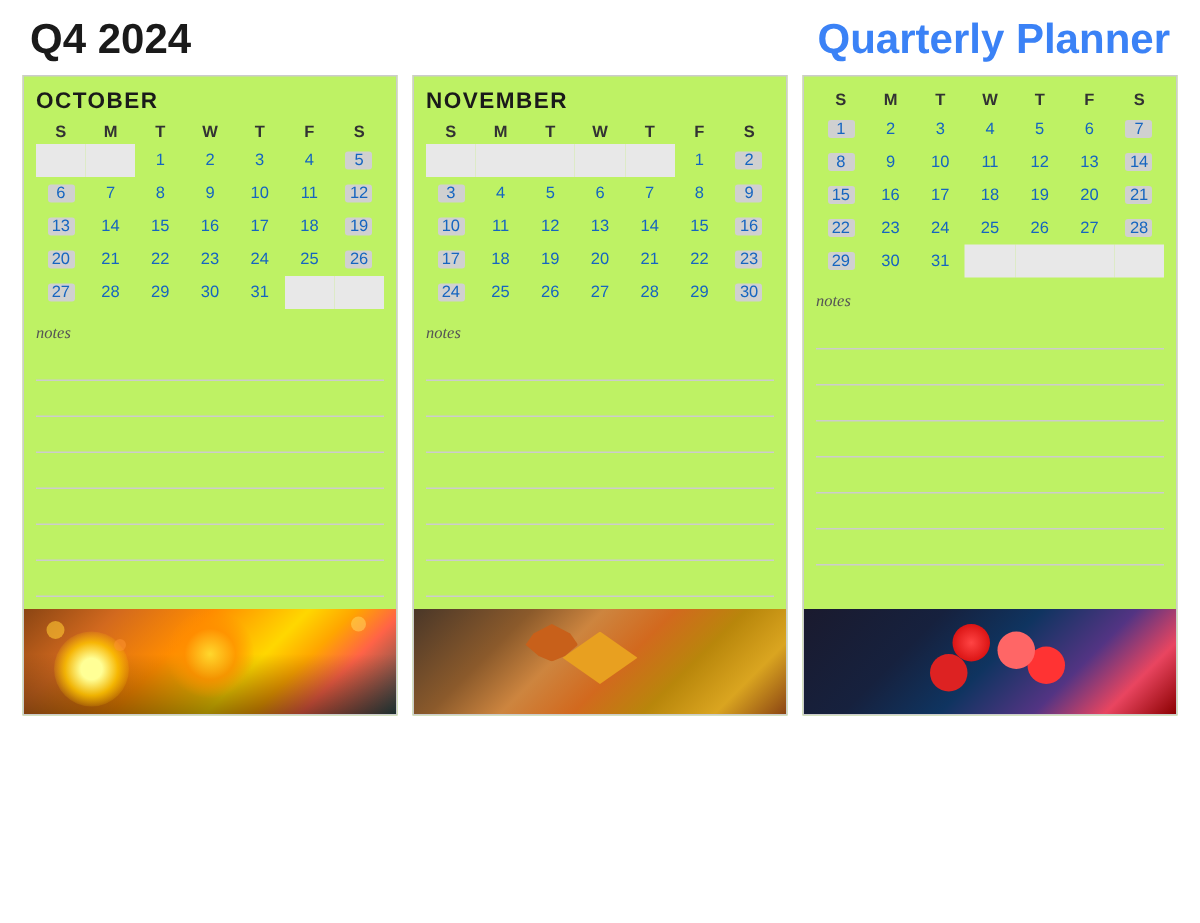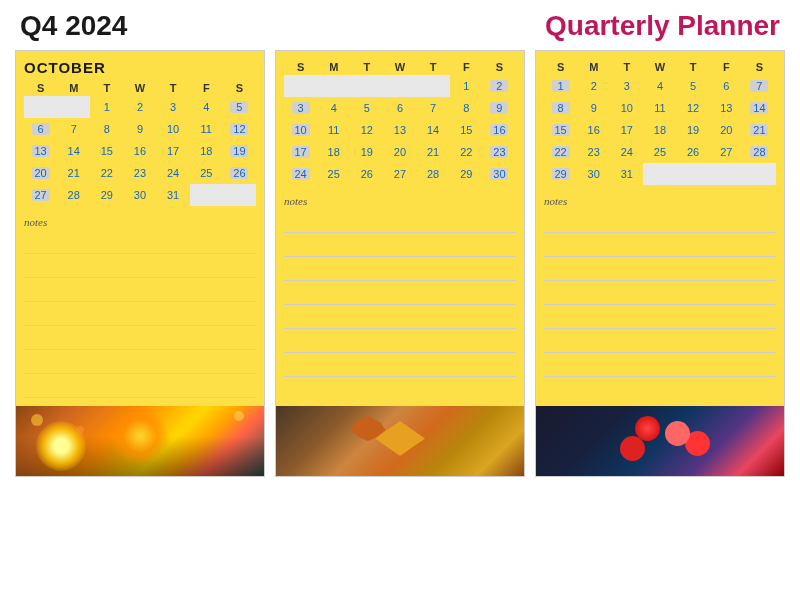--- a/index.html
+++ b/index.html
@@ -20,36 +20,36 @@
 
     .header-title-left {
       font-size: 28px;
       font-weight: 900;
       color: #1a1a1a;
     }
 
     .header-title-right {
       font-size: 28px;
       font-weight: 900;
-      color: #be185d;
+      color: #3b82f6;
     }
 
     .calendars-container {
       display: flex;
       gap: 0;
       padding: 0 10px;
     }
 
     .month-panel {
       flex: 1;
       border: 1px solid #ccc;
       margin: 0 5px;
       display: flex;
       flex-direction: column;
-      background: #fde047;
+      background: #bef264;
     }
 
     .calendar-section {
       padding: 8px 8px 4px 8px;
     }
 
     .month-name {
       font-size: 15px;
       font-weight: 900;
       color: #1a1a1a;
@@ -319,20 +319,21 @@
         <div class="img-oct">
           <div class="sun-glow"></div>
           <div class="bokeh1"></div>
           <div class="bokeh2"></div>
           <div class="bokeh3"></div>
         </div>
       </div>
     </div>
     <div class="month-panel">
       <div class="calendar-section">
+        <div class="month-name">NOVEMBER</div>
         <table class="cal-grid">
           <thead>
             <tr>
               <th>S</th>
               <th>M</th>
               <th>T</th>
               <th>W</th>
               <th>T</th>
               <th>F</th>
               <th>S</th>

